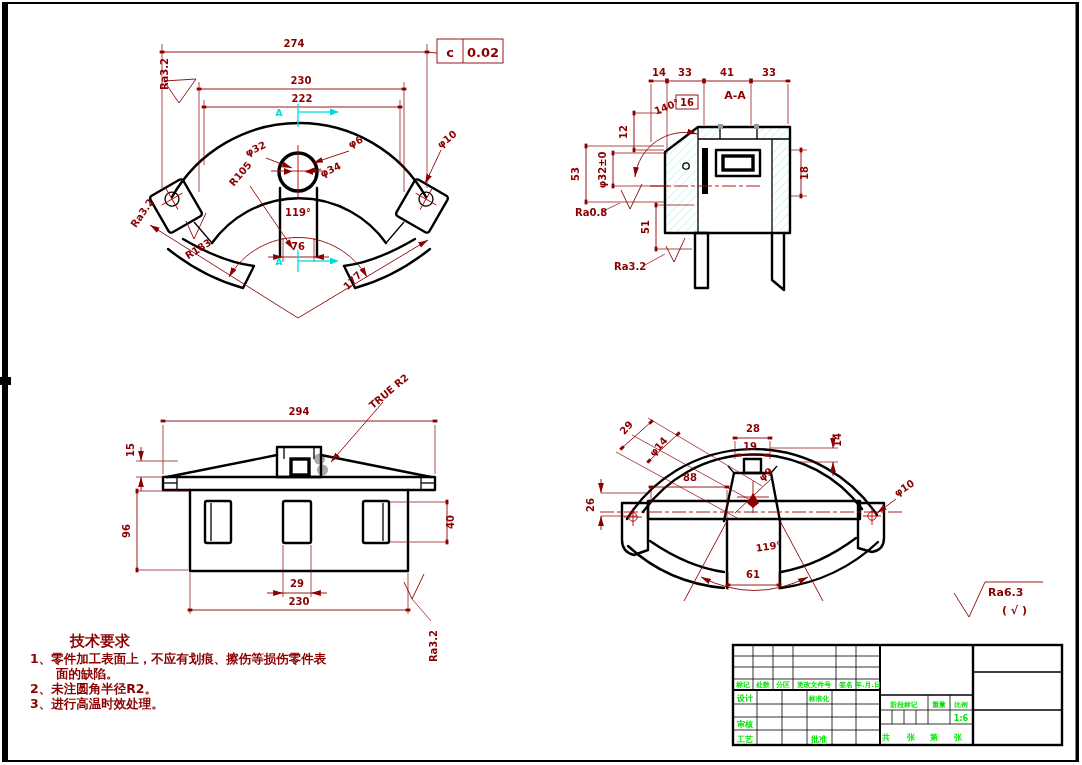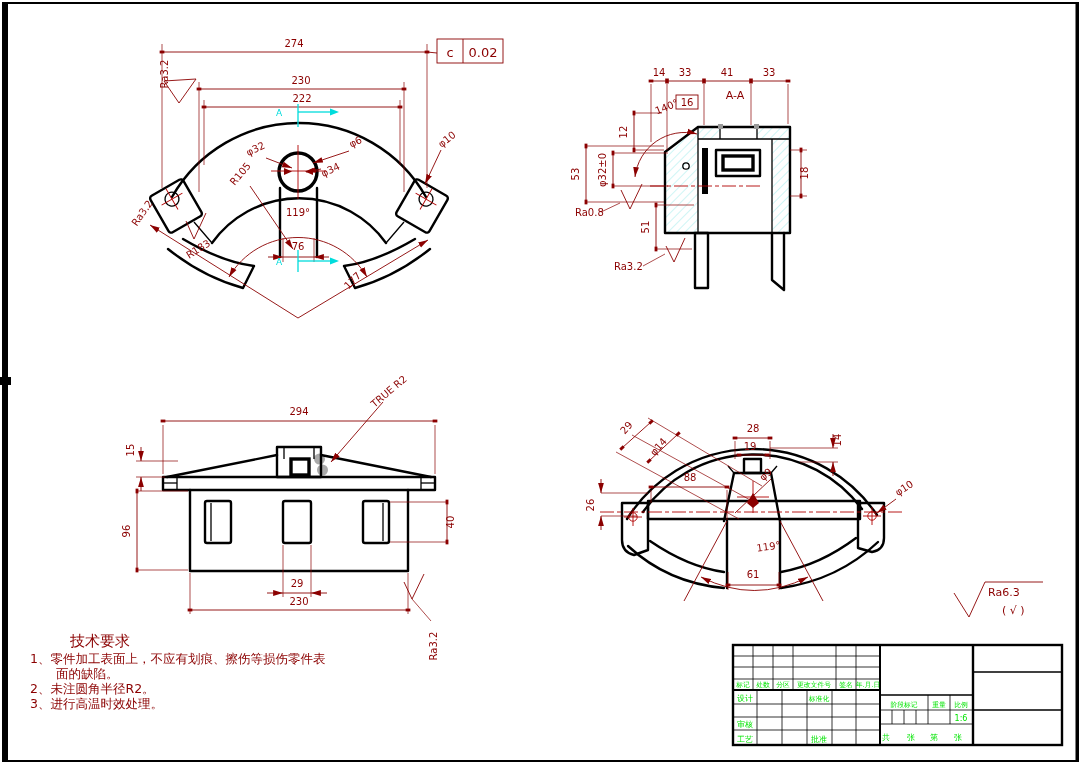--- a/index.html
+++ b/index.html
@@ -1,16 +1,16 @@
 <!DOCTYPE html>
 <html><head>
 <meta charset="utf-8">
 <style>
   html,body{margin:0;padding:0;background:#fff;}
-  .stage{position:relative;width:1082px;height:765px;background:#fff;overflow:hidden;}
+  .stage{position:relative;width:1082px;height:765px;background:#fff;overflow:hidden;font-weight:bold;}
   svg{display:block}
   .g2{stroke:#000;stroke-width:2.4;fill:none;stroke-linejoin:round;stroke-linecap:round}
   .g1{stroke:#000;stroke-width:1.3;fill:none}
   .g3{stroke:#000;stroke-width:3.4;fill:none}
   .d{stroke:#8b0000;stroke-width:0.9;fill:none}
   .dx{stroke:#8b0000;stroke-width:0.7;fill:none}
   .c{stroke:#b00000;stroke-width:0.9;fill:none}
   .cd{stroke:#b00000;stroke-width:0.9;fill:none;stroke-dasharray:14 3 4 3}
   .cy{stroke:#00dcdc;stroke-width:1.3;fill:none}
   text{font-family:"DejaVu Sans",sans-serif;fill:#8b0000}

